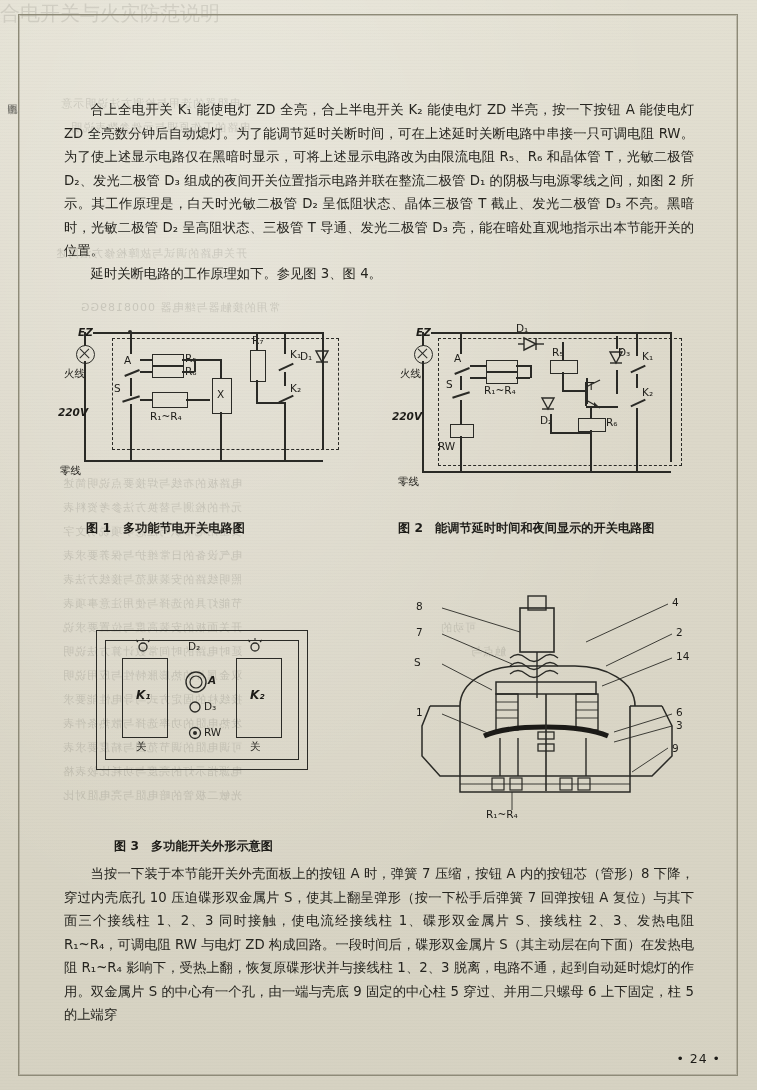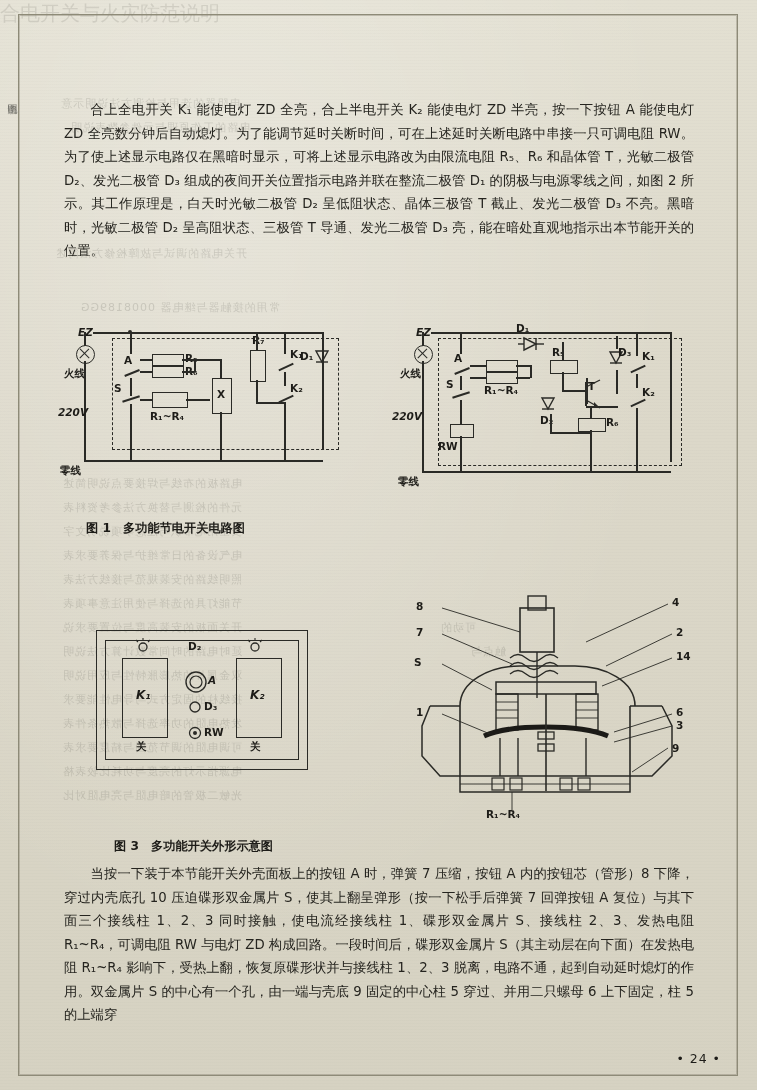--- a/index.html
+++ b/index.html
@@ -67,21 +67,20 @@
   .dash-box{
     position:absolute;
     border:1.4px dashed #2a2a26;
   }
   .lbl{
     position:absolute;
     font-size:10.5px;
     color:#1d1c18;
     white-space:nowrap;
     font-family:"DejaVu Sans","Liberation Sans",sans-serif;
-    font-weight:bold;
   }
   .lbl-b{font-weight:bold;font-style:italic;}
   .lamp{
     position:absolute;width:17px;height:17px;border:1.6px solid #2a2a26;border-radius:50%;
   }
   .lamp:before,.lamp:after{
     content:"";position:absolute;left:1px;top:7px;width:13px;height:1.4px;background:#2a2a26;
   }
   .lamp:before{transform:rotate(45deg);}
   .lamp:after{transform:rotate(-45deg);}
@@ -132,20 +131,21 @@
   <div class="bleed" style="left:62px;top:740px;">可调电阻的调节范围与精度要求表</div>
   <div class="bleed" style="left:62px;top:764px;">电源指示灯的亮度与功耗比较表格</div>
   <div class="bleed" style="left:62px;top:788px;">光敏二极管的暗电阻与亮电阻对比</div>
   <div class="bleed" style="left:440px;top:620px;">可动的</div>
   <div class="bleed" style="left:470px;top:644px;">触点与</div>
 
   <div class="margin-ghost" style="top:96px;height:160px;">电路图说明</div>
 
   <div class="body-text indent" style="top:98px;left:64px;width:630px;">合上全电开关 K₁ 能使电灯 ZD 全亮，合上半电开关 K₂ 能使电灯 ZD 半亮，按一下按钮 A 能使电灯 ZD 全亮数分钟后自动熄灯。为了能调节延时关断时间，可在上述延时关断电路中串接一只可调电阻 RW。为了使上述显示电路仅在黑暗时显示，可将上述显示电路改为由限流电阻 R₅、R₆ 和晶体管 T，光敏二极管 D₂、发光二极管 D₃ 组成的夜间开关位置指示电路并联在整流二极管 D₁ 的阴极与电源零线之间，如图 2 所示。其工作原理是，白天时光敏二极管 D₂ 呈低阻状态、晶体三极管 T 截止、发光二极管 D₃ 不亮。黑暗时，光敏二极管 D₂ 呈高阻状态、三极管 T 导通、发光二极管 D₃ 亮，能在暗处直观地指示出本节能开关的位置。</div>
 
+  <div class="body-text indent" style="top:262px;left:64px;width:630px;">延时关断电路的工作原理如下。参见图 3、图 4。</div>
 
   <div class="fig" style="left:52px;top:320px;width:300px;height:170px;">
 
     <div class="lamp" style="left:24px;top:25px;"></div>
     <div class="lbl lbl-b" style="left:26px;top:6px;">EZ</div>
     <div class="lbl" style="left:12px;top:47px;">火线</div>
 
     <div class="wire h" style="left:41px;top:12px;width:230px;"></div>
     <div class="wire v" style="left:32px;top:12px;height:14px;"></div>
     <div class="wire v" style="left:270px;top:12px;height:118px;"></div>
@@ -294,20 +294,21 @@
     <div class="wire h" style="left:196px;top:86px;width:32px;"></div>
 
     <div class="wire v" style="left:246px;top:12px;height:24px;"></div>
     <div class="wire h" style="left:240px;top:48px;width:16px;transform:rotate(-25deg);"></div>
     <div class="lbl" style="left:252px;top:30px;">K₁</div>
     <div class="wire v" style="left:246px;top:54px;height:14px;"></div>
     <div class="wire h" style="left:240px;top:82px;width:16px;transform:rotate(-25deg);"></div>
     <div class="lbl" style="left:252px;top:66px;">K₂</div>
     <div class="wire v" style="left:246px;top:88px;height:63px;"></div>
   </div>
+  <div class="caption" style="left:398px;top:520px;">图 2　能调节延时时间和夜间显示的开关电路图</div>
 
   <div class="fig" style="left:96px;top:630px;width:220px;height:145px;">
     <div class="f3-panel" style="left:0;top:0;width:210px;height:138px;"></div>
     <div class="f3-panel" style="left:9px;top:10px;width:192px;height:118px;border-width:1.2px;"></div>
 
     <div class="f3-sw" style="left:26px;top:28px;width:44px;height:78px;"></div>
     <div class="lbl lbl-b" style="left:40px;top:58px;font-size:12px;">K₁</div>
     <div class="lbl" style="left:40px;top:110px;">关</div>
 
     <div class="f3-sw" style="left:140px;top:28px;width:44px;height:78px;"></div>

